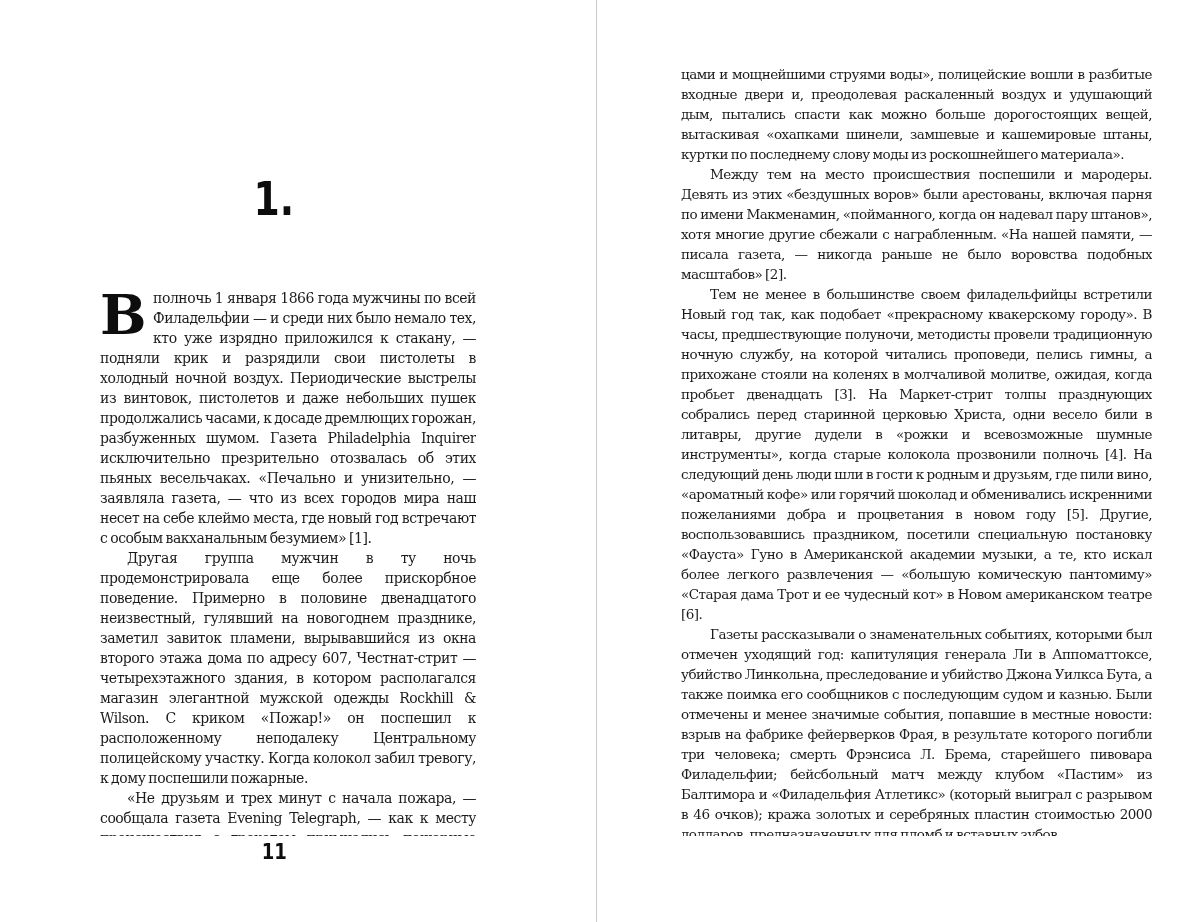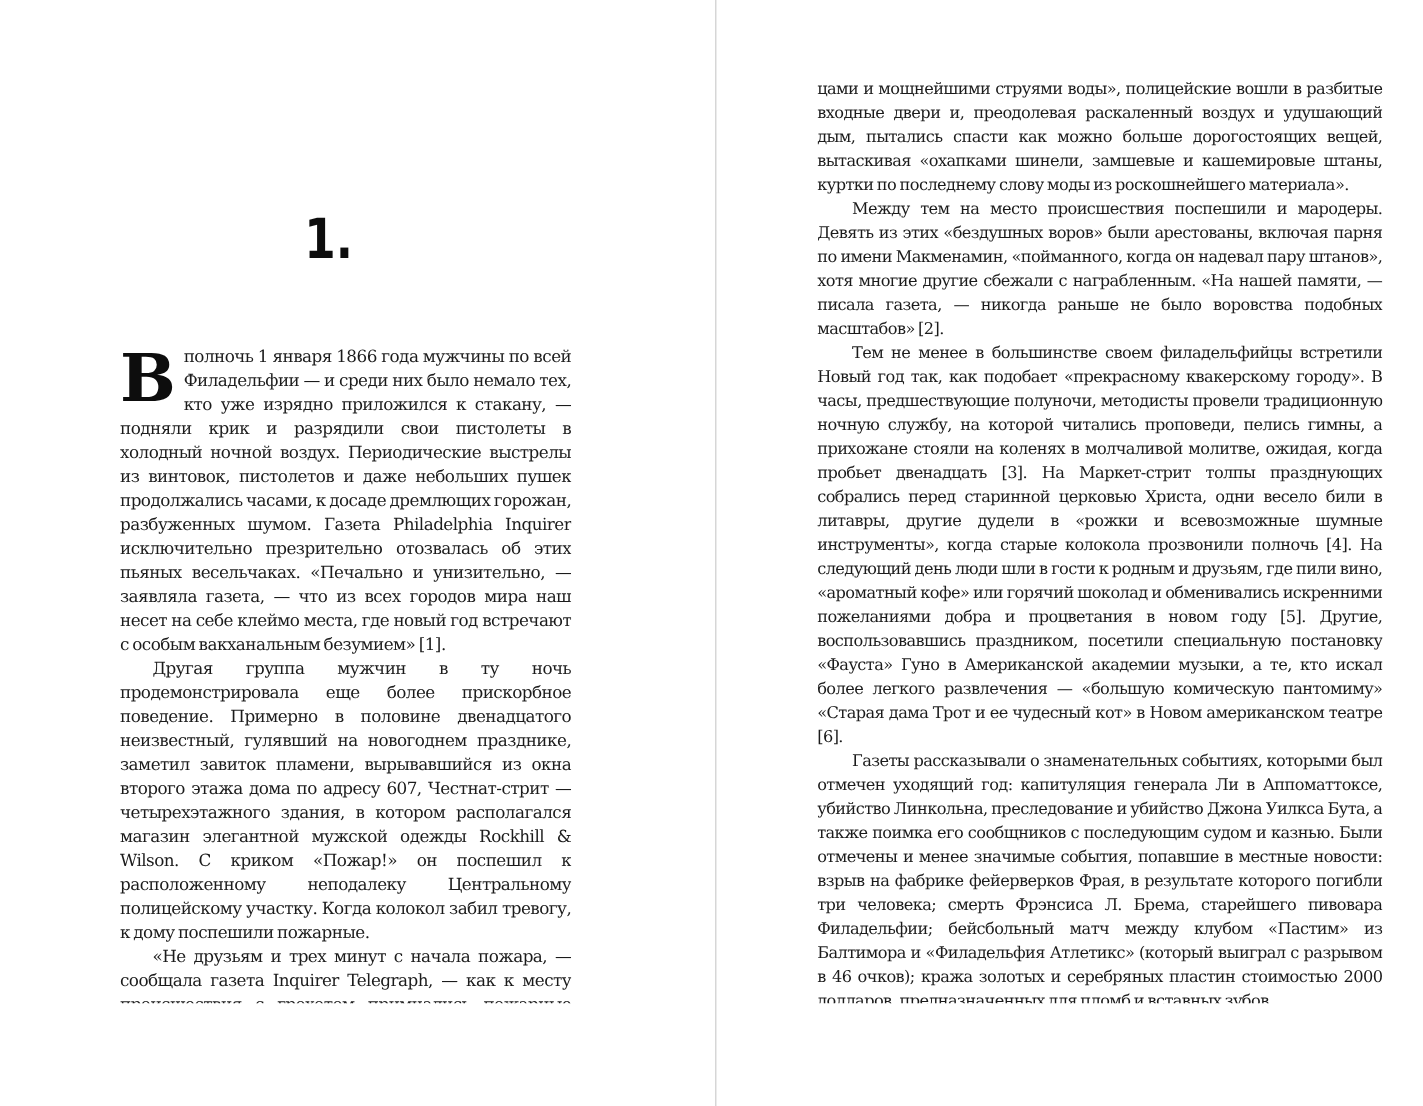--- a/index.html
+++ b/index.html
@@ -65,22 +65,25 @@
 
 <div class="spread">
 
   <div class="page page-left">
     <div class="chapter-heading">
       <span class="cond">1.</span>
     </div>
     <div class="body">
         <p class="para"><span class="dropcap">В</span><span>полночь 1 января 1866 года мужчины по всей Филадельфии — и среди них было немало тех, кто уже изрядно приложился к стакану, — подняли крик и разрядили свои пистолеты в холодный ночной воздух. Периодические выстрелы из винтовок, пистолетов и даже небольших пушек продолжались часами, к досаде дремлющих горожан, разбуженных шумом. Газета </span><span class="em">Philadelphia Inquirer</span><span> исключительно презрительно отозвалась об этих пьяных весельчаках. «Печально и унизительно, — заявляла газета, — что из всех городов мира наш несет на себе клеймо места, где новый год встречают с особым вакханальным безумием» [1].</span></p>
         <p class="para indent"><span>Другая группа мужчин в ту ночь продемонстрировала еще более прискорбное поведение. Примерно в половине двенадцатого неизвестный, гулявший на новогоднем празднике, заметил завиток пламени, вырывавшийся из окна второго этажа дома по адресу 607, Честнат-стрит — четырехэтажного здания, в котором располагался магазин элегантной мужской одежды Rockhill &amp; Wilson. С криком «Пожар!» он поспешил к расположенному неподалеку Центральному полицейскому участку. Когда колокол забил тревогу, к дому поспешили пожарные.</span></p>
-        <p class="para indent"><span>«Не друзьям и трех минут с начала пожара, — сообщала газета </span><span class="em">Inquirer Telegraph</span><span>, — как к месту происшествия с грохотом примчались пожарные машины». Пока пожарные «атаковали пламя топорами, лестни-</span></p>
+        <p class="para indent"><span>«Не друзьям и трех минут с начала пожара, — сообщала газета </span><span class="em">Evening Telegraph</span><span>, — как к месту происшествия с грохотом примчались пожарные машины». Пока пожарные «атаковали пламя топорами, лестни-</span></p>
       </div>
+    <div class="pagenum">
+      <span class="cond">11</span>
+    </div>
   </div>
 
   <div class="divider"></div>
 
   <div class="page page-right">
     <div class="body">
         <p class="para"><span>цами и мощнейшими струями воды», полицейские вошли в разбитые входные двери и, преодолевая раскаленный воздух и удушающий дым, пытались спасти как можно больше дорогостоящих вещей, вытаскивая «охапками шинели, замшевые и кашемировые штаны, куртки по последнему слову моды из роскошнейшего материала».</span></p>
         <p class="para indent"><span>Между тем на место происшествия поспешили и мародеры. Девять из этих «бездушных воров» были арестованы, включая парня по имени Макменамин, «пойманного, когда он надевал пару штанов», хотя многие другие сбежали с награбленным. «На нашей памяти, — писала газета, — никогда раньше не было воровства подобных масштабов» [2].</span></p>
         <p class="para indent"><span>Тем не менее в большинстве своем филадельфийцы встретили Новый год так, как подобает «прекрасному квакерскому городу». В часы, предшествующие полуночи, методисты провели традиционную ночную службу, на которой читались проповеди, пелись гимны, а прихожане стояли на коленях в молчаливой молитве, ожидая, когда пробьет двенадцать [3]. На Маркет-стрит толпы празднующих собрались перед старинной церковью Христа, одни весело били в литавры, другие дудели в «рожки и всевозможные шумные инструменты», когда старые колокола прозвонили полночь [4]. На следующий день люди шли в гости к родным и друзьям, где пили вино, «ароматный кофе» или горячий шоколад и обменивались искренними пожеланиями добра и процветания в новом году [5]. Другие, воспользовавшись праздником, посетили специальную постановку «Фауста» Гуно в Американской академии музыки, а те, кто искал более легкого развлечения — «большую комическую пантомиму» «Старая дама Трот и ее чудесный кот» в Новом американском театре [6].</span></p>
         <p class="para indent"><span>Газеты рассказывали о знаменательных событиях, которыми был отмечен уходящий год: капитуляция генерала Ли в Аппоматтоксе, убийство Линкольна, преследование и убийство Джона Уилкса Бута, а также поимка его сообщников с последующим судом и казнью. Были отмечены и менее значимые события, попавшие в местные новости: взрыв на фабрике фейерверков Фрая, в результате которого погибли три человека; смерть Фрэнсиса Л. Брема, старейшего пивовара Филадельфии; бейсбольный матч между клубом «Пастим» из Балтимора и «Филадельфия Атлетикс» (который выиграл с разрывом в 46 очков); кража золотых и серебряных пластин стоимостью 2000 долларов, предназначенных для пломб и вставных зубов,</span></p>

